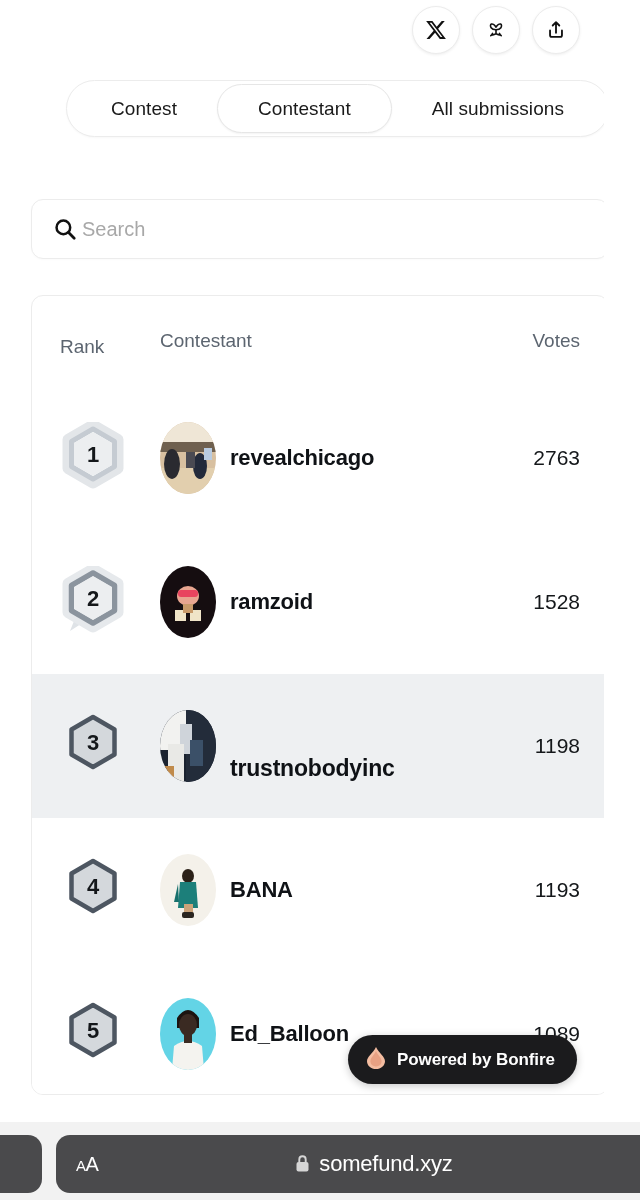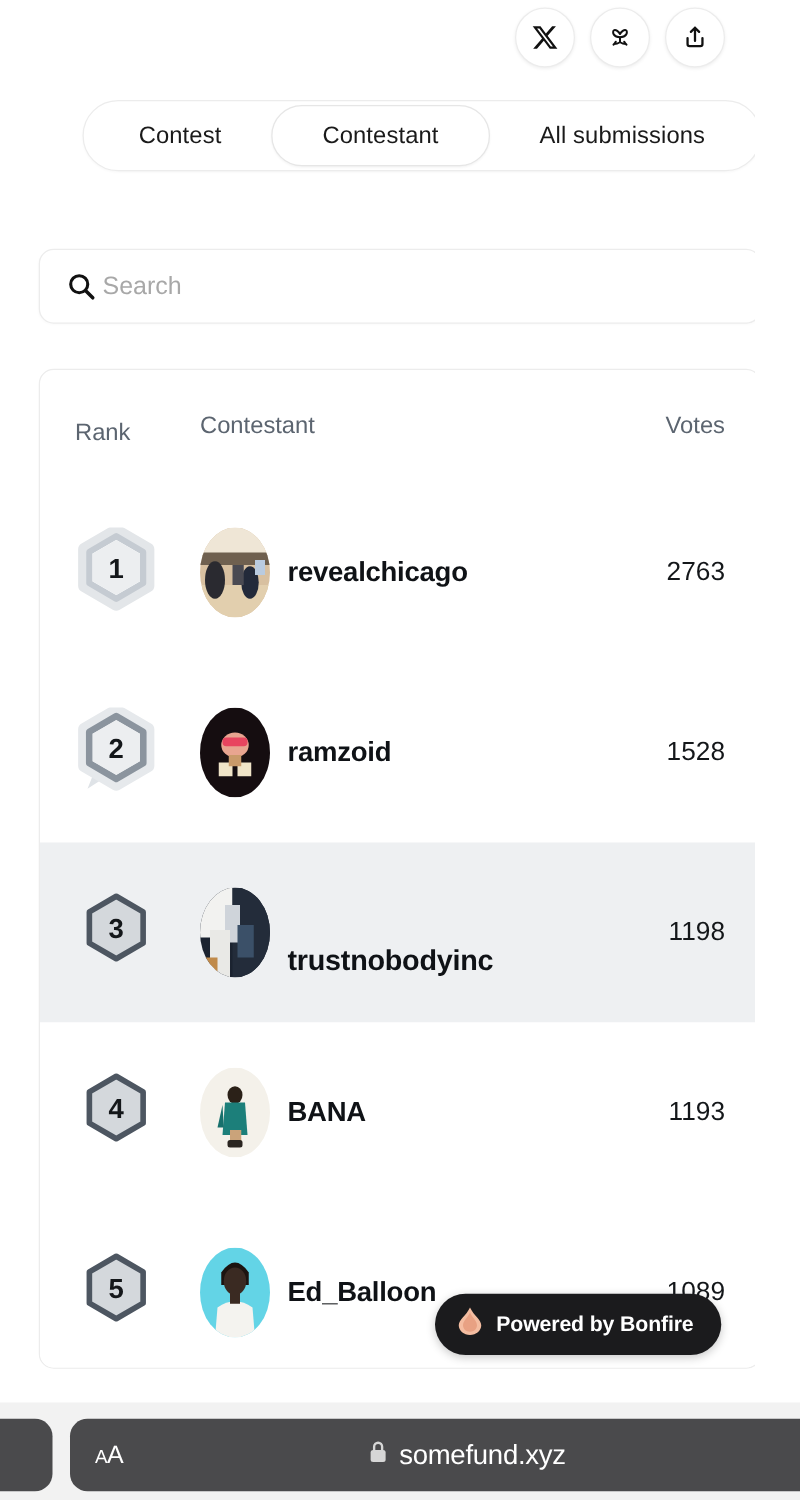--- a/index.html
+++ b/index.html
@@ -250,21 +250,21 @@
     color: #ffffff;
     font-size: 20px;
     letter-spacing: -0.5px;
     flex: 0 0 auto;
     width: 44px;
   }
   .aa-btn .small { font-size: 15px; }
   .addr-center {
     flex: 1 1 auto;
     display: flex;
-    align-items: center;
+    align-items: flex-end;
     justify-content: center;
     gap: 9px;
   }
   .addr-url {
     color: #ffffff;
     font-size: 22px;
     letter-spacing: -0.2px;
   }
   .reload-btn { flex: 0 0 auto; width: 40px; display:flex; justify-content:flex-end;}
 </style>

